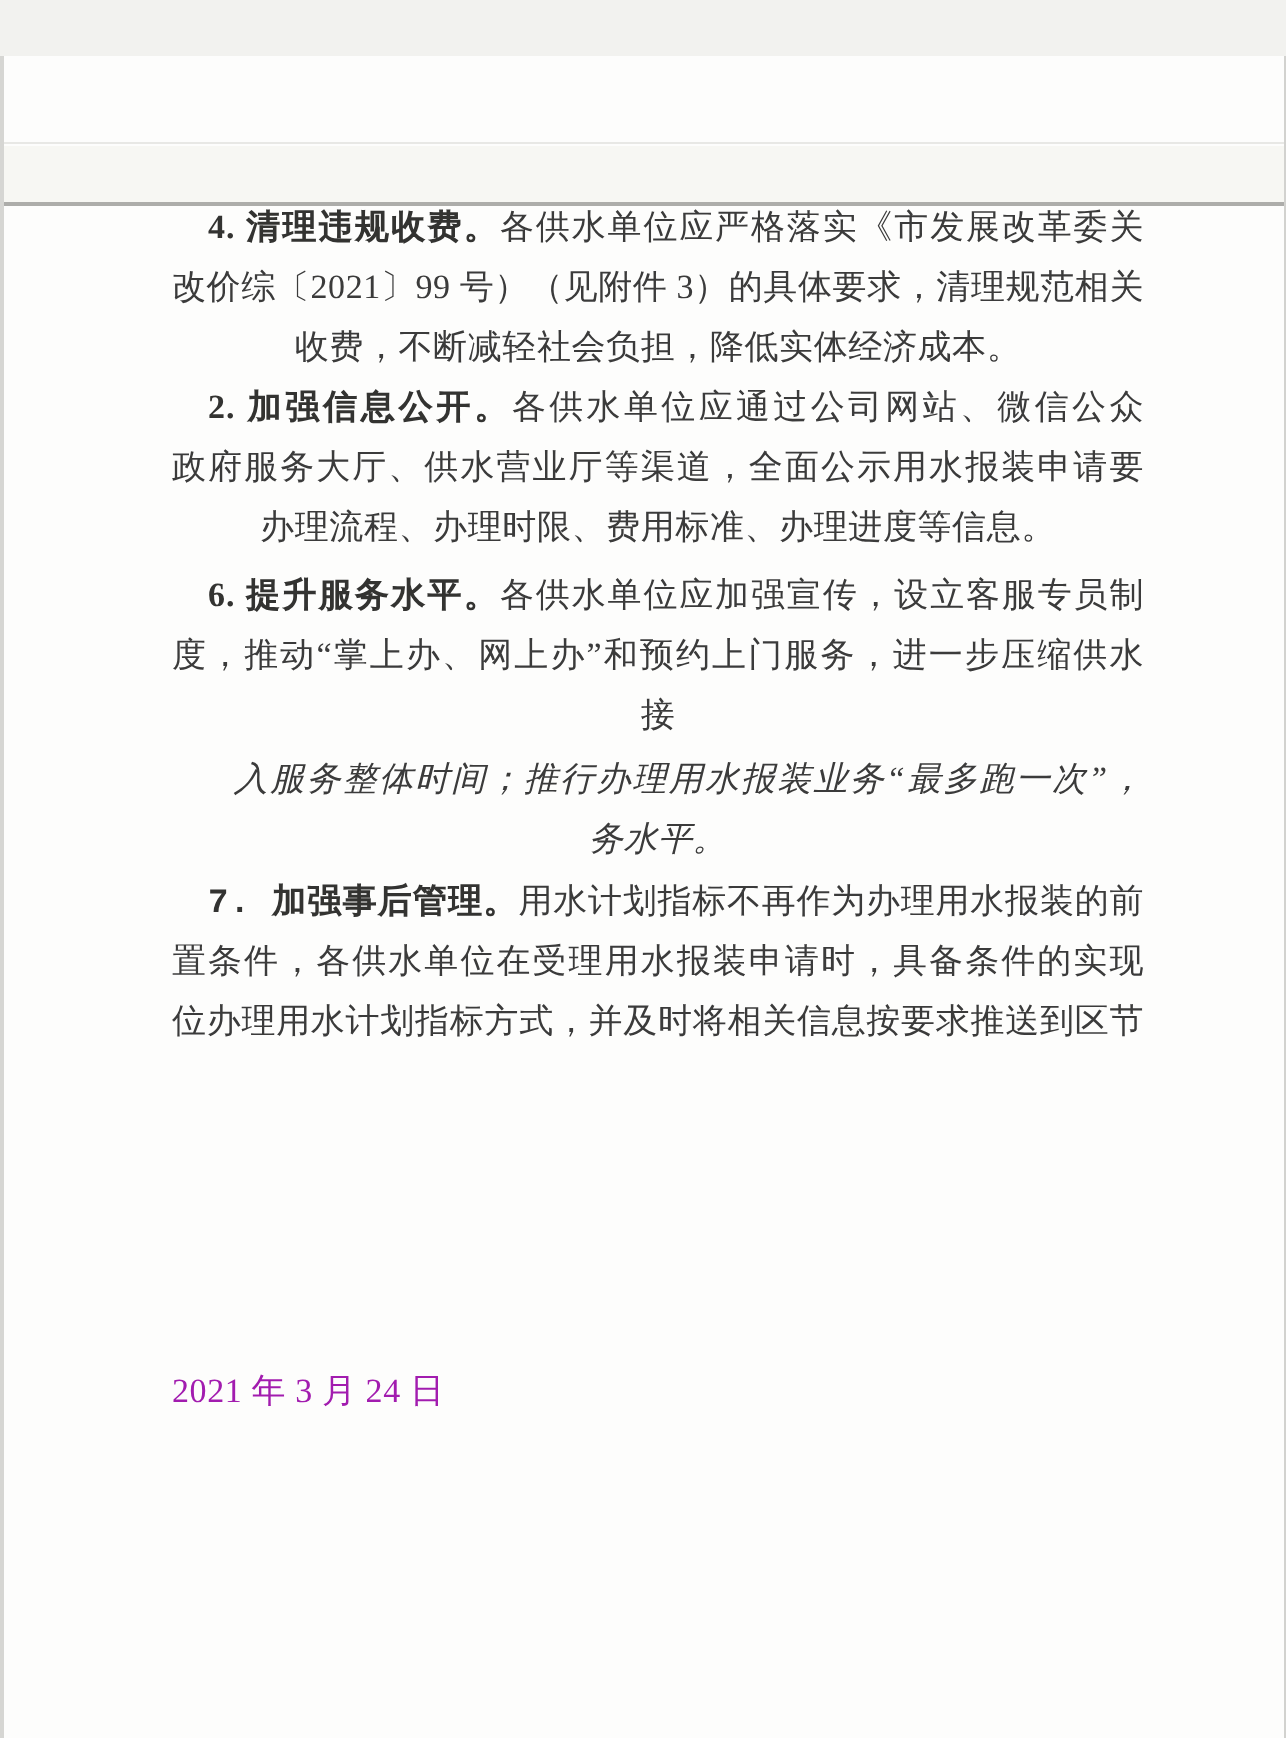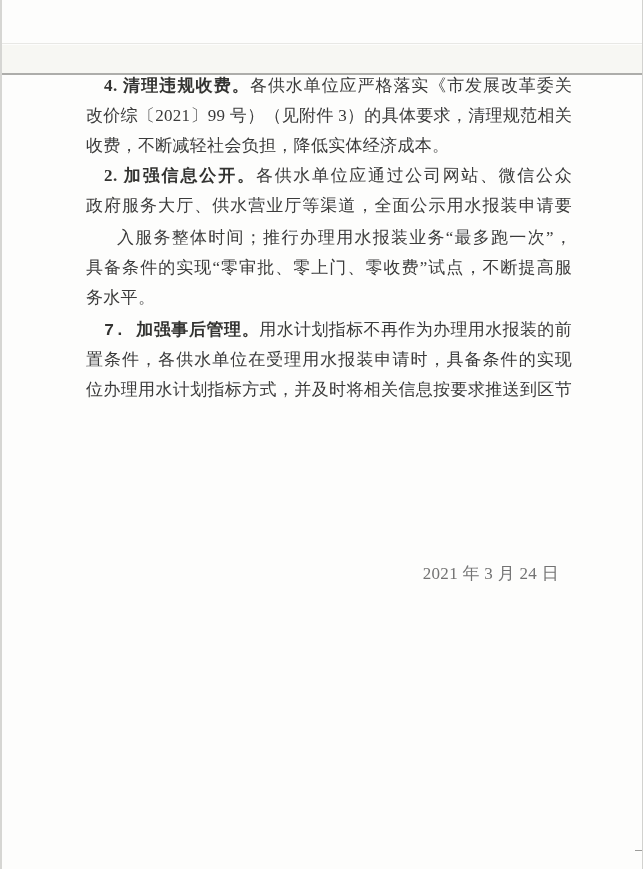--- a/index.html
+++ b/index.html
@@ -8,20 +8,21 @@
     font-family: "Liberation Serif", "DejaVu Serif", serif;
     background: #f2f2ef;
     position: relative;
     overflow: hidden;
   }
   .scan {
     position: absolute; inset: 0;
     border-left: 2px solid #d6d6d3;
     border-right: 1px solid #d2d2cf;
     background: #fdfdfc;
+    margin-top: 28px;
   }
   
   .prev-page {
     position: absolute; top: 0; left: 0; right: 0; height: 44px;
     background: #fdfdfc;
     border-bottom: 1px solid #e8e8e5;
   }
   
   .page-gap {
     position: absolute; top: 45px; left: 0; right: 0; height: 28px;
@@ -39,38 +40,37 @@
     width: 486px;
     top: 0;
     margin-top: -4px;
     color: #3b3b3b;
     font-size: 17px;
     line-height: 30px;
     letter-spacing: 0.3px;
   }
   .para { margin: 0; }
   .para-6  { margin-top: 4px; }
-  .para-6b { margin-top: 2px; }
+  .para-6b { margin-top: 2px; font-style: italic; }
   .para-7  { margin-top: 3px; font-family: Liberation Mono, monospace; }
-  .line { white-space: nowrap; }
+  .line { white-space: nowrap; text-align: center; }
   .line.fill {
     white-space: normal;
     text-align: justify;
     text-align-last: justify;
     overflow: hidden;
     height: 30px;
   }
   .indent-num  { text-indent: 18px; }
   .indent-cont { text-indent: 31px; }
   .lead { font-weight: 700; color: #333331; letter-spacing: 0.5px; }
   .date-line {
     margin-top: 153px;
-    text-align: right;
     padding-right: 13px;
-    color: #737373;
+    color: #a21caf;
   }
   
   .edge-tick {
     position: absolute; right: 0; top: 775px;
     width: 7px; height: 1px; background: #9c9c9a;
   }
 </style>
 </head>
 <body>
 
@@ -84,26 +84,31 @@
 
       <div class="para para-4">
         <div class="line fill indent-num"><span class="lead">4. 清理违规收费。</span><span>各供水单位应严格落实《市发展改革委关</span></div>
         <div class="line fill">改价综〔2021〕99 号）（见附件 3）的具体要求，清理规范相关</div>
         <div class="line">收费，不断减轻社会负担，降低实体经济成本。</div>
       </div>
 
       <div class="para para-5">
         <div class="line fill indent-num"><span class="lead">2. 加强信息公开。</span><span>各供水单位应通过公司网站、微信公众号、</span></div>
         <div class="line fill">政府服务大厅、供水营业厅等渠道，全面公示用水报装申请要件、</div>
+        <div class="line">办理流程、办理时限、费用标准、办理进度等信息。</div>
       </div>
 
+      <div class="para para-6">
+        <div class="line fill indent-num"><span class="lead">6. 提升服务水平。</span><span>各供水单位应加强宣传，设立客服专员制</span></div>
+        <div class="line fill">度，推动“掌上办、网上办”和预约上门服务，进一步压缩供水</div>
+        <div class="line">接</div>
+      </div>
 
       <div class="para para-6b">
         <div class="line fill indent-cont">入服务整体时间；推行办理用水报装业务“最多跑一次”，</div>
-        <div class="line fill">具备条件的实现“零审批、零上门、零收费”试点，不断提高服</div>
         <div class="line">务水平。</div>
       </div>
 
       <div class="para para-7">
         <div class="line fill indent-num"><span class="lead">7. 加强事后管理。</span><span>用水计划指标不再作为办理用水报装的前</span></div>
         <div class="line fill">置条件，各供水单位在受理用水报装申请时，具备条件的实现</div>
         <div class="line fill">位办理用水计划指标方式，并及时将相关信息按要求推送到区节</div>
       </div>
 
       <div class="date-line">2021 年 3 月 24 日</div>

